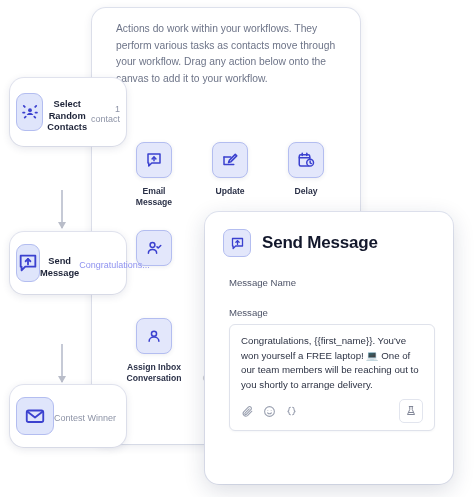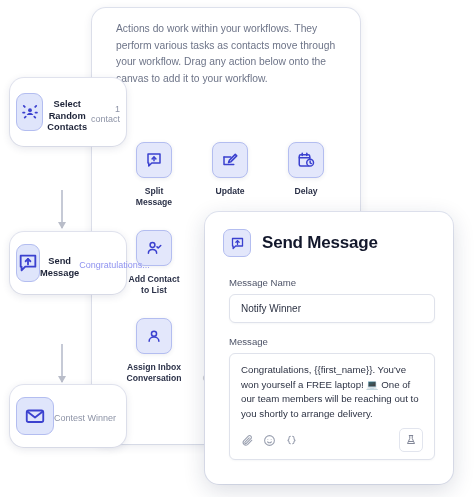--- a/index.html
+++ b/index.html
@@ -264,21 +264,21 @@
 
     <div class="action-item">
       <div class="action-tile">
         <svg width="18" height="18" viewBox="0 0 24 24" fill="none" stroke="#3b41cf" stroke-width="2" stroke-linecap="round" stroke-linejoin="round">
           <path d="M4 4h16v12H9l-4 4v-4H4z"></path>
             <path d="M12 13V8"></path>
             <path d="M9.5 10.5L12 8l2.5 2.5"></path>
         </svg>
       </div>
       <div class="action-label">
-        <span>Split</span><br>
+        <span>Email</span><br>
         <span>Message</span>
       </div>
     </div>
 
     <div class="action-item">
       <div class="action-tile">
         <svg width="18" height="18" viewBox="0 0 24 24" fill="none" stroke="#3b41cf" stroke-width="2" stroke-linecap="round" stroke-linejoin="round">
           <path d="M4 8v10h13"></path>
             <path d="M4 8h9"></path>
             <path d="M19 4.5l2 2-8 8-3 1 1-3z"></path>
@@ -305,24 +305,20 @@
       </div>
     </div>
 
     <div class="action-item">
       <div class="action-tile">
         <svg width="18" height="18" viewBox="0 0 24 24" fill="none" stroke="#3b41cf" stroke-width="2" stroke-linecap="round" stroke-linejoin="round">
           <circle cx="10" cy="8" r="3.2"></circle>
             <path d="M4.5 19c0-3 2.5-5 5.5-5s5.5 2 5.5 5"></path>
             <path d="M16 10.5l1.6 1.6L21 8.7"></path>
         </svg>
-      </div>
-      <div class="action-label">
-        <span>Add Contact</span><br>
-        <span>to List</span>
       </div>
     </div>
 
     <div class="action-item faded">
       <div class="action-tile">
         <svg width="18" height="18" viewBox="0 0 24 24" fill="none" stroke="#3b41cf" stroke-width="2" stroke-linecap="round" stroke-linejoin="round">
           <circle cx="10" cy="8" r="3.2"></circle>
             <path d="M4.5 19c0-3 2.5-5 5.5-5s5.5 2 5.5 5"></path>
             <path d="M16.5 10.5h5"></path>
         </svg>
@@ -444,21 +440,20 @@
           <path d="M12 13.5V7.5"></path>
           <path d="M9.4 10.1L12 7.5l2.6 2.6"></path>
       </svg>
     </div>
     <div id="modal-title">Send Message</div>
   </div>
 
   <div id="modal-body">
 
     <div class="field-label">Message Name</div>
-    <div class="text-input" placeholder="Message Name">Notify Winner</div>
 
     <div class="spacer-12"></div>
 
     <div class="field-label">Message</div>
 
     <div class="msg-box">
       <div id="msg-text" placeholder="Write your message...">Congratulations, {{first_name}}. You've won yourself a FREE laptop! 💻 One of our team members will be reaching out to you shortly to arrange delivery.</div>
 
       <div id="msg-toolbar">
         <span class="tb-icon">

